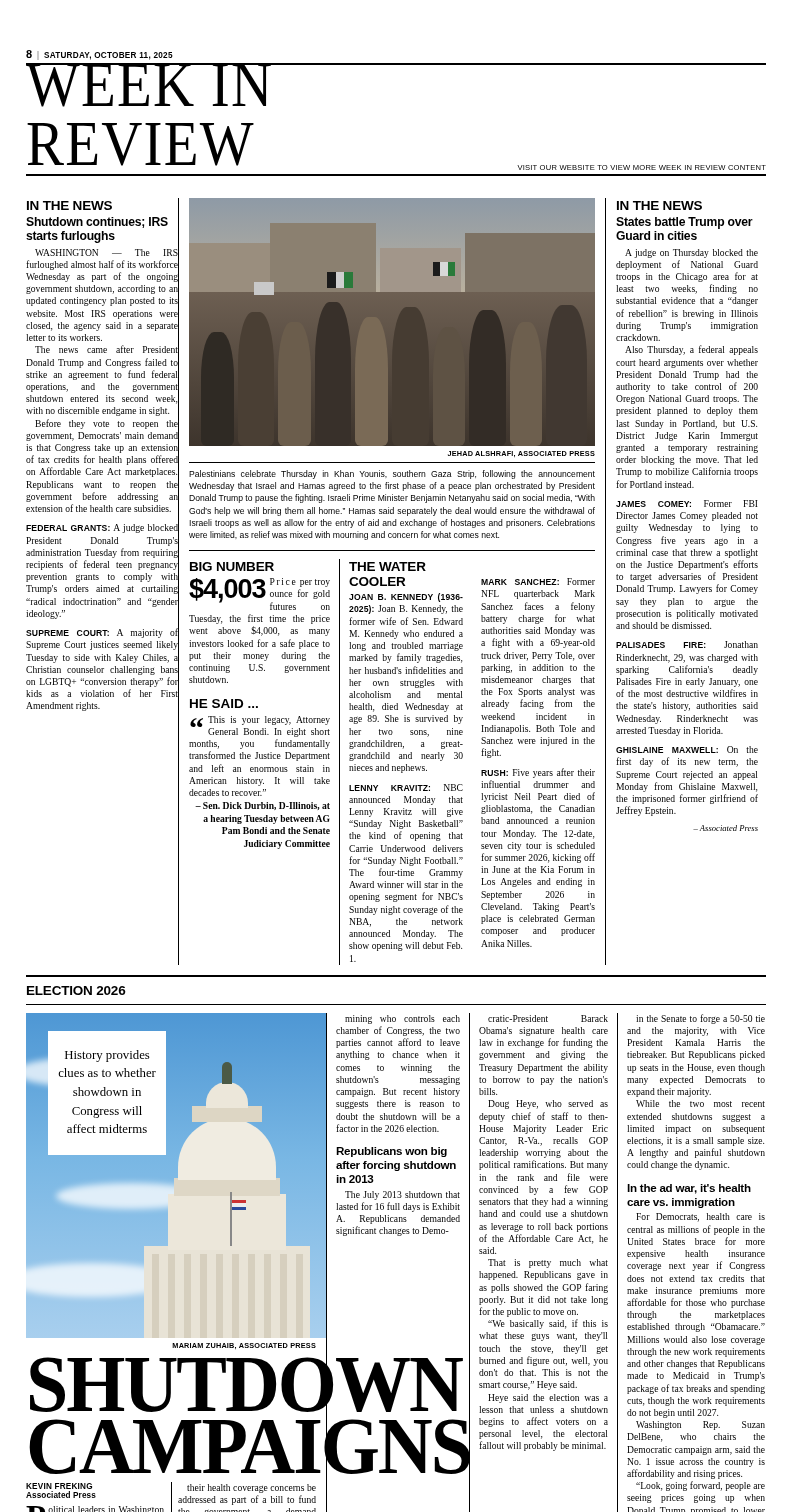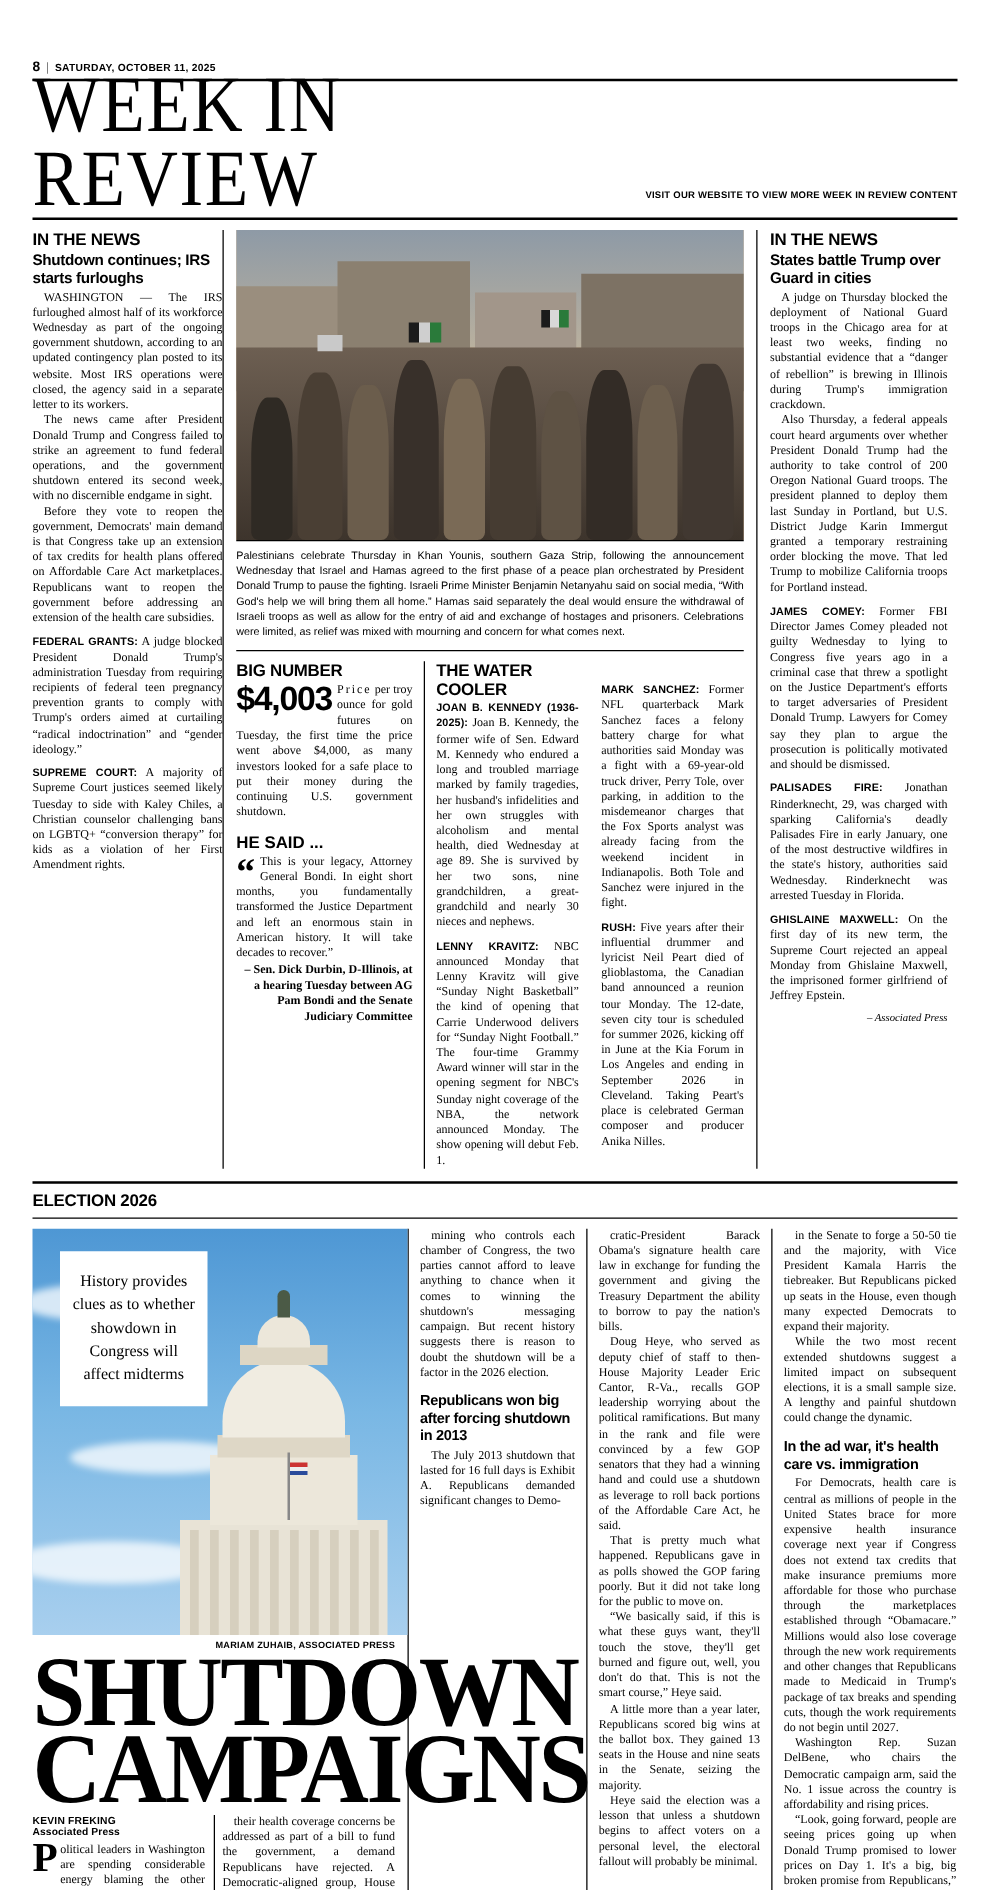--- a/index.html
+++ b/index.html
@@ -54,28 +54,28 @@
     font-size: 57px;
     line-height: 0.93;
     letter-spacing: 1.2px;
     font-weight: normal;
     transform: scaleY(1.12);
     transform-origin: bottom left;
   }
   .masthead-kicker {
     font-family: "Liberation Sans", sans-serif;
     font-size: 7.6px;
-    font-weight: bold;
+    font-weight: normal;
     letter-spacing: 0.2px;
-    padding-bottom: 13px;
+    padding-bottom: 1px;
     white-space: nowrap;
   }
 
   
-  .top-zone { display: flex; padding-top: 8px; }
+  .top-zone { display: flex; padding-top: 22px; }
   .col-left  { width: 152px; }
   .col-mid   { width: 428px; padding: 0 10px; }
   .col-right { width: 152px; }
 
   .vrule-l { border-left: 1px solid #000; }
   .vrule-r { border-right: 1px solid #000; }
 
   .sec-head {
     font-family: "Liberation Sans", sans-serif;
     font-weight: bold;
@@ -370,20 +370,21 @@
         <div class="ph-fig" style="left:50%;width:9%;height:56%;background:#463c32;"></div>
         <div class="ph-fig" style="left:60%;width:8%;height:48%;background:#5e5244;"></div>
         <div class="ph-fig" style="left:69%;width:9%;height:55%;background:#332c26;"></div>
         <div class="ph-fig" style="left:79%;width:8%;height:50%;background:#6d5f4e;"></div>
         <div class="ph-fig" style="left:88%;width:10%;height:57%;background:#413831;"></div>
         <div class="ph-flag" style="left:34%;top:30%;width:26px;height:16px;background:linear-gradient(90deg,#1b1b1b 0 33%,#cfcfcf 33% 66%,#2a7a3a 66% 100%);"></div>
         <div class="ph-flag" style="left:60%;top:26%;width:22px;height:14px;background:linear-gradient(90deg,#1b1b1b 0 33%,#d8d8d8 33% 66%,#2a7a3a 66% 100%);"></div>
         <div class="ph-flag" style="left:16%;top:34%;width:20px;height:13px;background:#c9c9c9;"></div>
       </div>
 
+      <div class="credit">JEHAD ALSHRAFI, ASSOCIATED PRESS</div>
       <div class="rule-thin" style="margin-bottom:5px;"></div>
       <div class="photo-cap">Palestinians celebrate Thursday in Khan Younis, southern Gaza Strip, following the announcement Wednesday that Israel and Hamas agreed to the first phase of a peace plan orchestrated by President Donald Trump to pause the fighting. Israeli Prime Minister Benjamin Netanyahu said on social media, “With God's help we will bring them all home.” Hamas said separately the deal would ensure the withdrawal of Israeli troops as well as allow for the entry of aid and exchange of hostages and prisoners. Celebrations were limited, as relief was mixed with mourning and concern for what comes next.</div>
 
       <div class="boxes">
         <div class="box-bn">
           <div class="sec-head">BIG NUMBER</div>
           <div class="bignum-wrap">
             <span class="bignum">$4,003</span>
             <div class="bignum-txt"><span class="spaced">Price</span><span> per troy ounce for gold futures on Tuesday, the first time the price went above $4,000, as many investors looked for a safe place to put their money during the continuing U.S. government shutdown.</span></div>
           </div>
@@ -477,21 +478,20 @@
       <p class="body">mining who controls each chamber of Congress, the two parties cannot afford to leave anything to chance when it comes to winning the shutdown's messaging campaign. But recent history suggests there is reason to doubt the shutdown will be a factor in the 2026 election.</p>
       <div class="sub-head2">Republicans won big after forcing shutdown in 2013</div>
       <p class="body">The July 2013 shutdown that lasted for 16 full days is Exhibit A. Republicans demanded significant changes to Demo-</p>
     </div>
 
     <div class="bcol-c">
       <p class="body">cratic-President Barack Obama's signature health care law in exchange for funding the government and giving the Treasury Department the ability to borrow to pay the nation's bills.</p>
       <p class="body">Doug Heye, who served as deputy chief of staff to then-House Majority Leader Eric Cantor, R-Va., recalls GOP leadership worrying about the political ramifications. But many in the rank and file were convinced by a few GOP senators that they had a winning hand and could use a shutdown as leverage to roll back portions of the Affordable Care Act, he said.</p>
       <p class="body">That is pretty much what happened. Republicans gave in as polls showed the GOP faring poorly. But it did not take long for the public to move on.</p>
       <p class="body">“We basically said, if this is what these guys want, they'll touch the stove, they'll get burned and figure out, well, you don't do that. This is not the smart course,” Heye said.</p>
-      <p class="body">A little more than a year later, Republicans scored big wins at the ballot box. They gained 13 seats in the House and nine seats in the Senate, seizing the majority.</p>
       <p class="body">Heye said the election was a lesson that unless a shutdown begins to affect voters on a personal level, the electoral fallout will probably be minimal.</p>
 
     </div>
 
     <div class="bcol-d">
       <p class="body">in the Senate to forge a 50-50 tie and the majority, with Vice President Kamala Harris the tiebreaker. But Republicans picked up seats in the House, even though many expected Democrats to expand their majority.</p>
       <p class="body">While the two most recent extended shutdowns suggest a limited impact on subsequent elections, it is a small sample size. A lengthy and painful shutdown could change the dynamic.</p>
       <div class="sub-head2">In the ad war, it's health care vs. immigration</div>
       <p class="body">For Democrats, health care is central as millions of people in the United States brace for more expensive health insurance coverage next year if Congress does not extend tax credits that make insurance premiums more affordable for those who purchase through the marketplaces established through “Obamacare.” Millions would also lose coverage through the new work requirements and other changes that Republicans made to Medicaid in Trump's package of tax breaks and spending cuts, though the work requirements do not begin until 2027.</p>
       <p class="body">Washington Rep. Suzan DelBene, who chairs the Democratic campaign arm, said the No. 1 issue across the country is affordability and rising prices.</p>

